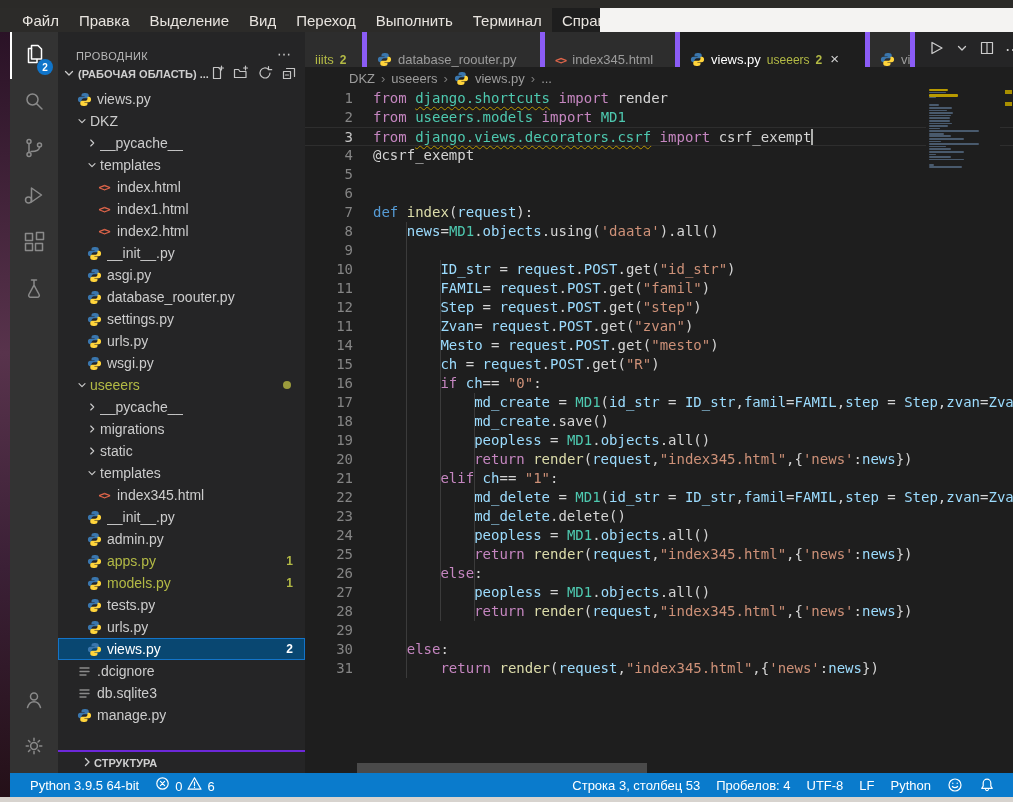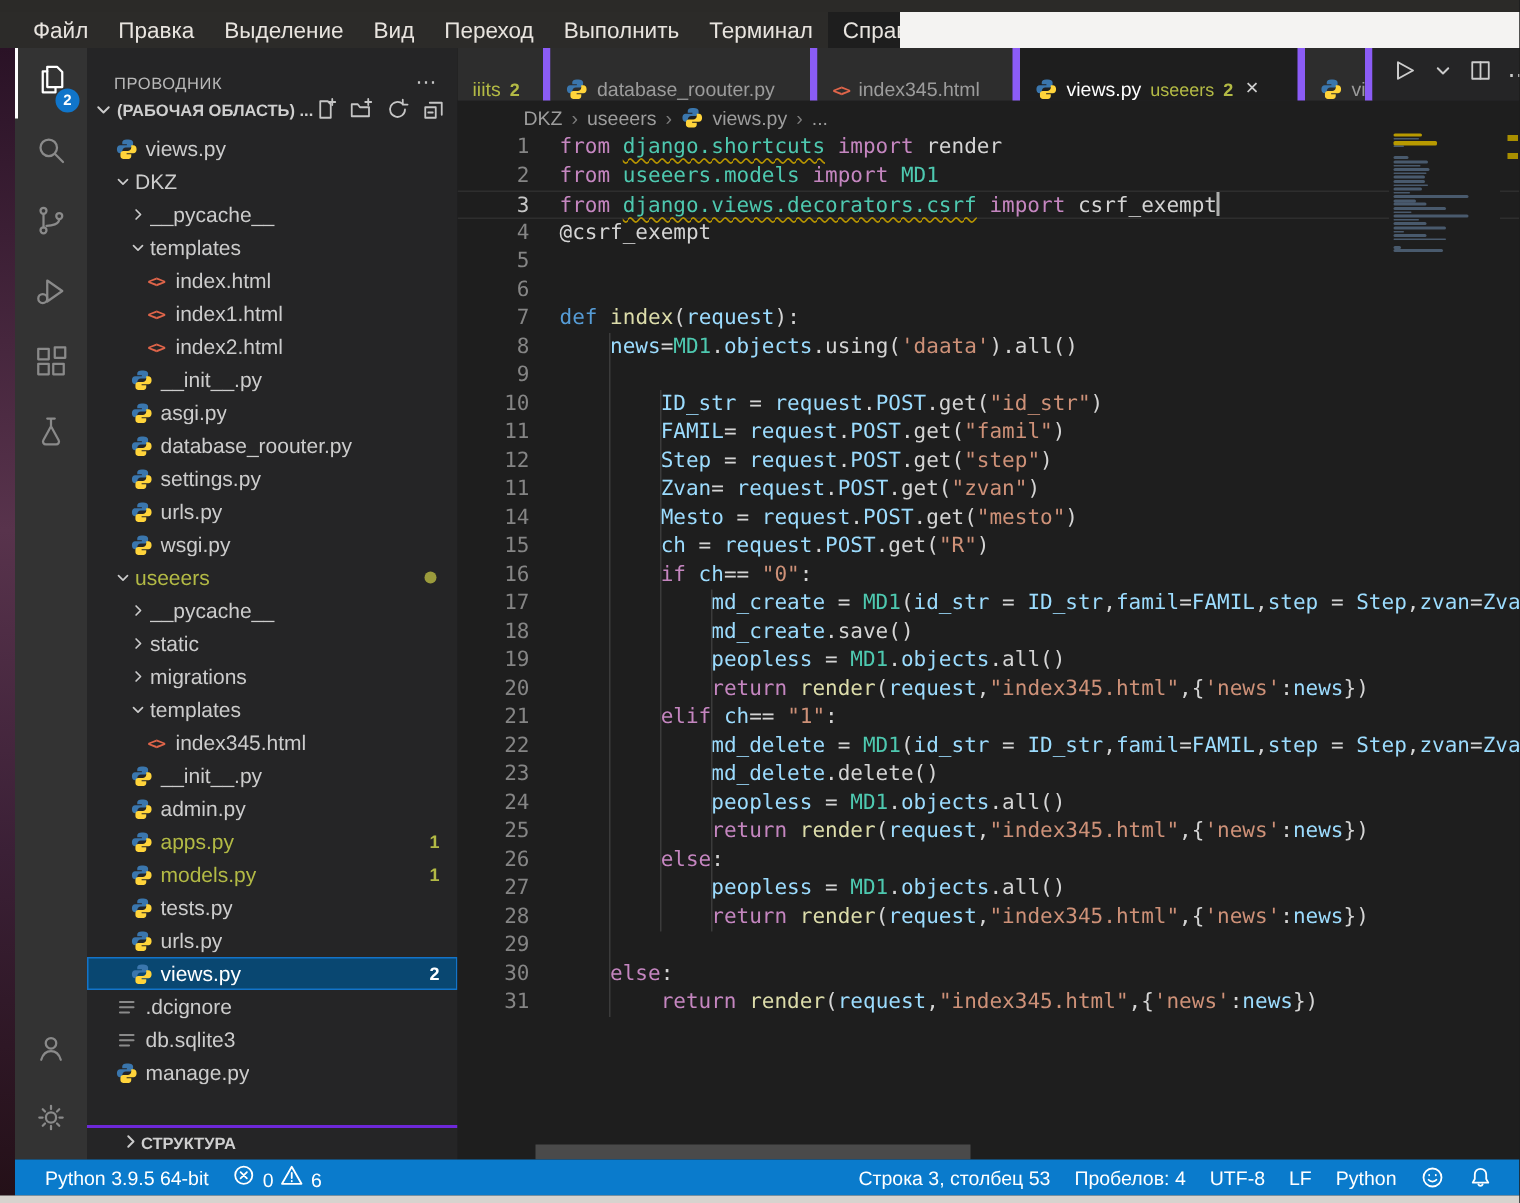--- a/index.html
+++ b/index.html
@@ -325,29 +325,29 @@
             </svg>
           </span>
           <span class="lbl">__pycache__</span>
         </div>
         <div class="trow lv2">
           <span class="chev">
             <svg width="14" height="14" viewBox="0 0 14 14" fill="none" stroke-width="1.5" stroke-linecap="round" stroke-linejoin="round">
               <path d="M5.5 3.5L9 7l-3.5 3.5" stroke="#cccccc" stroke-width="1.3"></path>
             </svg>
           </span>
+          <span class="lbl">migrations</span>
+        </div>
+        <div class="trow lv2">
+          <span class="chev">
+            <svg width="14" height="14" viewBox="0 0 14 14" fill="none" stroke-width="1.5" stroke-linecap="round" stroke-linejoin="round">
+              <path d="M5.5 3.5L9 7l-3.5 3.5" stroke="#cccccc" stroke-width="1.3"></path>
+            </svg>
+          </span>
           <span class="lbl">static</span>
-        </div>
-        <div class="trow lv2">
-          <span class="chev">
-            <svg width="14" height="14" viewBox="0 0 14 14" fill="none" stroke-width="1.5" stroke-linecap="round" stroke-linejoin="round">
-              <path d="M5.5 3.5L9 7l-3.5 3.5" stroke="#cccccc" stroke-width="1.3"></path>
-            </svg>
-          </span>
-          <span class="lbl">migrations</span>
         </div>
         <div class="trow lv2">
           <span class="chev">
             <svg width="14" height="14" viewBox="0 0 14 14" fill="none" stroke-width="1.5" stroke-linecap="round" stroke-linejoin="round">
               <path d="M3.5 5.5l3.5 3.5 3.5-3.5" stroke="#cccccc" stroke-width="1.3"></path>
             </svg>
           </span>
           <span class="lbl">templates</span>
         </div>
         <div class="trow lv3">

